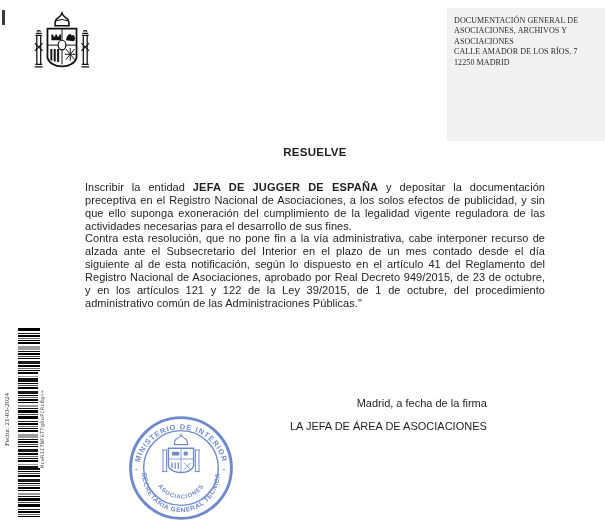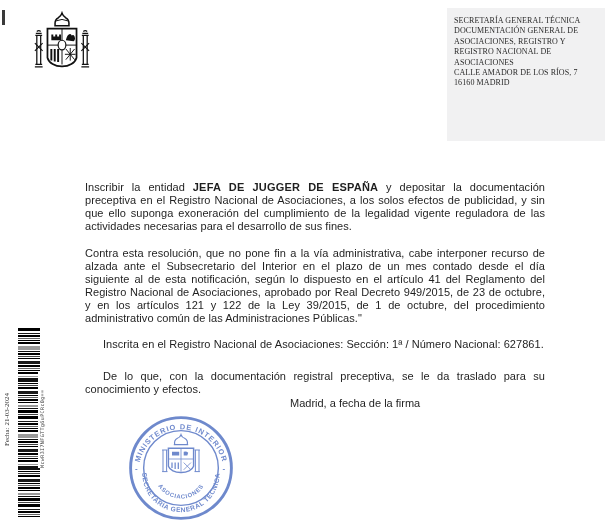--- a/index.html
+++ b/index.html
@@ -27,21 +27,21 @@
   
   .heading{
     position:absolute;left:85px;top:146px;width:460px;margin:0;
     text-align:center;font-size:11.5px;font-weight:bold;letter-spacing:.3px;
   }
   .para{
     position:absolute;left:85px;width:460px;margin:0;
     font-size:11px;line-height:13px;text-align:justify;letter-spacing:.05px;
   }
   .p1{top:181px;}
-  .p2{top:247px;}
+  .p2{top:232px;}
   .p3{top:338px;text-indent:18px;}
   .p4{top:370px;text-indent:18px;}
   .para b{letter-spacing:.2px;}
 
   
   .signature{position:absolute;left:290px;top:397px;font-size:11px;line-height:13px;text-align:right;}
   .signature .sig-line{margin:0 0 10px 0;}
 
   
   .barcode{position:absolute;left:18px;top:328px;width:22px;height:192px;overflow:hidden;}
@@ -90,40 +90,38 @@
     <path d="M6 20 q2-2 4 0" stroke-width="1.2"></path>
     <path d="M4 32 l8 8 M12 32 l-8 8" stroke-width="1.1"></path>
 
     <path d="M53 22 h6 M52.5 24 h7 M54 24 v30 M58 24 v30 M52.5 54 h7 M52 56.5 h8" stroke-width="1.3"></path>
     <path d="M54 20 q2-2 4 0" stroke-width="1.2"></path>
     <path d="M52 32 l8 8 M60 32 l-8 8" stroke-width="1.1"></path>
   </svg>
 
 
   <div class="office-box">
-    <div>SECRETARÍA GENERAL TÉCNICA</div>
     <div>DOCUMENTACIÓN GENERAL DE</div>
-    <div>ASOCIACIONES, REGISTRO Y</div>
-    <div>REGISTRO NACIONAL DE</div>
+    <div>ASOCIACIONES, ARCHIVOS Y</div>
     <div>ASOCIACIONES</div>
     <div>CALLE AMADOR DE LOS RÍOS, 7</div>
-    <div>16160 MADRID</div>
+    <div>12250 MADRID</div>
   </div>
 
+  <h1 class="heading">RESUELVE</h1>
 
   <p class="para p1"><span>Inscribir la entidad </span><b>JEFA DE JUGGER DE ESPAÑA</b><span> y depositar la documentación preceptiva en el Registro Nacional de Asociaciones, a los solos efectos de publicidad, y sin que ello suponga exoneración del cumplimiento de la legalidad vigente reguladora de las actividades necesarias para el desarrollo de sus fines.</span></p>
 
   <p class="para p2">Contra esta resolución, que no pone fin a la vía administrativa, cabe interponer recurso de alzada ante el Subsecretario del Interior en el plazo de un mes contado desde el día siguiente al de esta notificación, según lo dispuesto en el artículo 41 del Reglamento del Registro Nacional de Asociaciones, aprobado por Real Decreto 949/2015, de 23 de octubre, y en los artículos 121 y 122 de la Ley 39/2015, de 1 de octubre, del procedimiento administrativo común de las Administraciones Públicas."</p>
 
-  <p class="para p3">Inscrita en el Registro Nacional de Asociaciones: Sección: 1ª / Número Nacional: 627861.</p>
-
-  <p class="para p4">De lo que, con la documentación registral preceptiva, se le da traslado para su conocimiento y efectos.</p>
+
 
   <div class="signature">
     <p class="sig-line">Madrid, a fecha de la firma</p>
+    <p class="sig-line">LA JEFA DE ÁREA DE ASOCIACIONES</p>
   </div>
 
   <span class="vtext date-label">Fecha: 21-03-2024</span>
   <div class="barcode">
       <div style="height: 3px; margin-bottom: 2px; background: rgb(0, 0, 0);"></div>
       <div style="height: 1px; margin-bottom: 1px; background: rgb(26, 26, 26);"></div>
       <div style="height: 2px; margin-bottom: 1px; background: rgb(0, 0, 0);"></div>
       <div style="height: 1px; margin-bottom: 1px; background: rgb(102, 102, 102);"></div>
       <div style="height: 1px; margin-bottom: 1px; background: rgb(0, 0, 0);"></div>
       <div style="height: 2px; margin-bottom: 2px; background: rgb(0, 0, 0);"></div>

